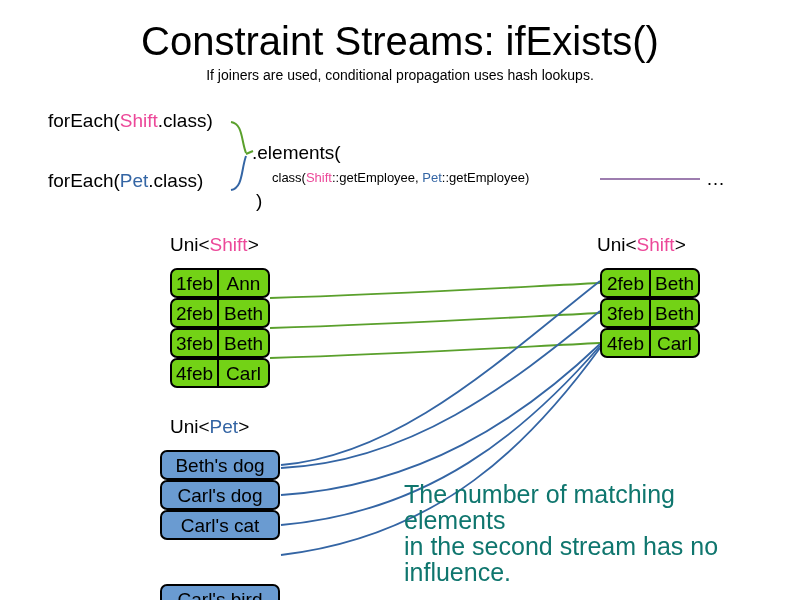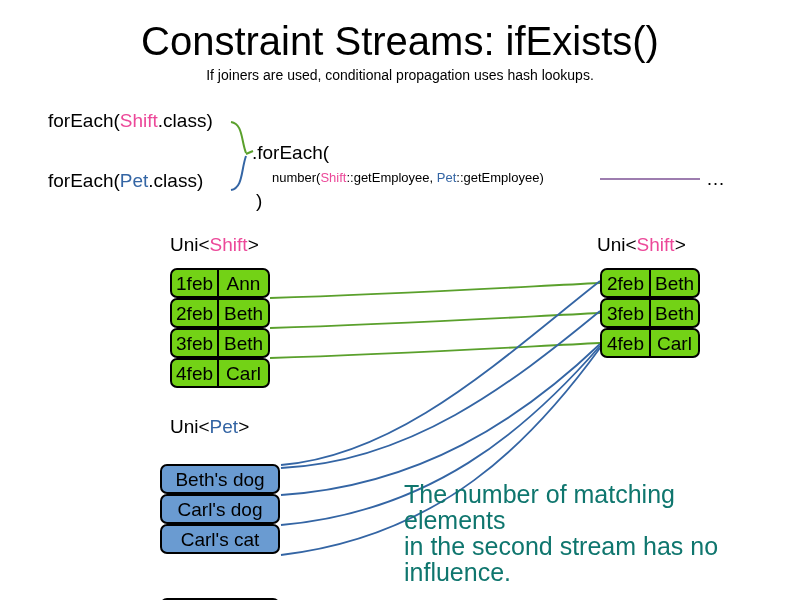--- a/index.html
+++ b/index.html
@@ -71,23 +71,23 @@
 
 <div class="stage">
 
   <div id="title">Constraint Streams: ifExists()</div>
   <div id="subtitle">If joiners are used, conditional propagation uses hash lookups.</div>
 
   <div class="code" id="line-foreach-shift"><span>forEach(</span><span class="shift">Shift</span><span>.class)</span></div>
 
   <div class="code" id="line-foreach-pet"><span>forEach(</span><span class="pet">Pet</span><span>.class)</span></div>
 
-  <div class="code" id="line-ifexists">.forEach(</div>
+  <div class="code" id="line-ifexists">.elements(</div>
 
-  <div class="code small" id="line-equal"><span>number(</span><span class="shift">Shift</span><span>::getEmployee, </span><span class="pet">Pet</span><span>::getEmployee)</span></div>
+  <div class="code small" id="line-equal"><span>class(</span><span class="shift">Shift</span><span>::getEmployee, </span><span class="pet">Pet</span><span>::getEmployee)</span></div>
 
   <div class="code" id="line-closeparen">)</div>
   <div id="ellipsis">…</div>
 
   <div class="hdr" id="hdr-left-shift"><span>Uni&lt;</span><span class="shift">Shift</span><span>&gt;</span></div>
 
   <div class="hdr" id="hdr-right-shift"><span>Uni&lt;</span><span class="shift">Shift</span><span>&gt;</span></div>
 
   <div class="hdr" id="hdr-pet"><span>Uni&lt;</span><span class="pet">Pet</span><span>&gt;</span></div>
 
@@ -137,21 +137,21 @@
       <div class="row" style="top: 30px;">
         <div class="cell cell-date">3feb</div>
         <div class="cell cell-name">Beth</div>
       </div>
       <div class="row" style="top: 60px;">
         <div class="cell cell-date">4feb</div>
         <div class="cell cell-name">Carl</div>
       </div>
     </div>
 
-  <div class="tbl blue" id="pet-table" style="left:160px;top:464px;width:120px;height:120px;">
+  <div class="tbl blue" id="pet-table" style="left:160px;top:450px;width:120px;height:120px;">
       <div class="row" style="top: 0px;">
         <div class="cell cell-single">Beth's dog</div>
       </div>
       <div class="row" style="top: 60px;">
         <div class="cell cell-single">Carl's cat</div>
       </div>
       <div class="row" style="top: 30px;">
         <div class="cell cell-single">Carl's dog</div>
       </div>
       <div class="row" style="top: 90px; margin-top: 44px;">

